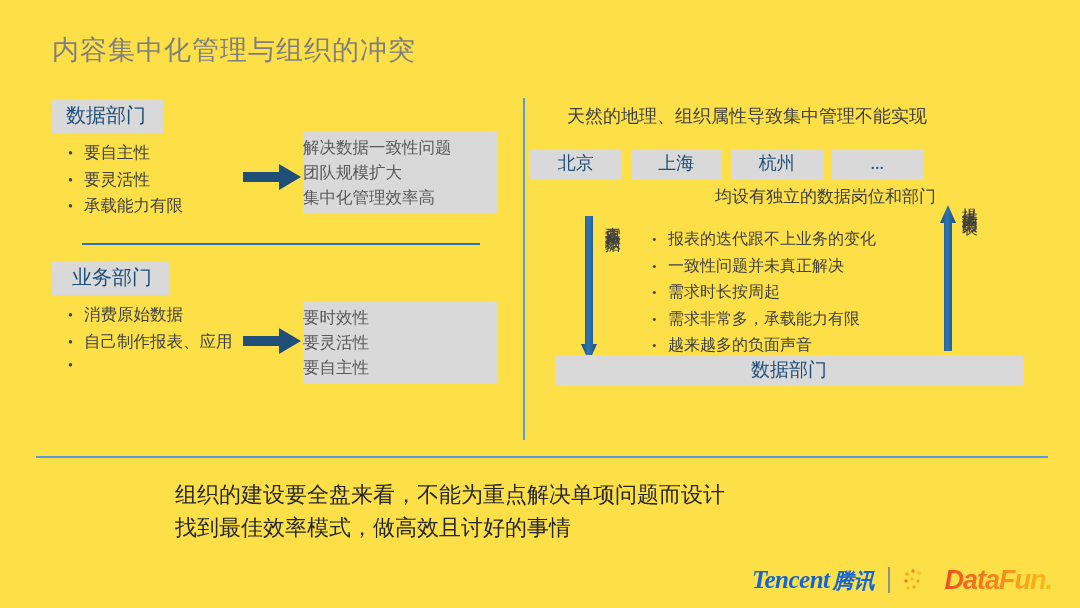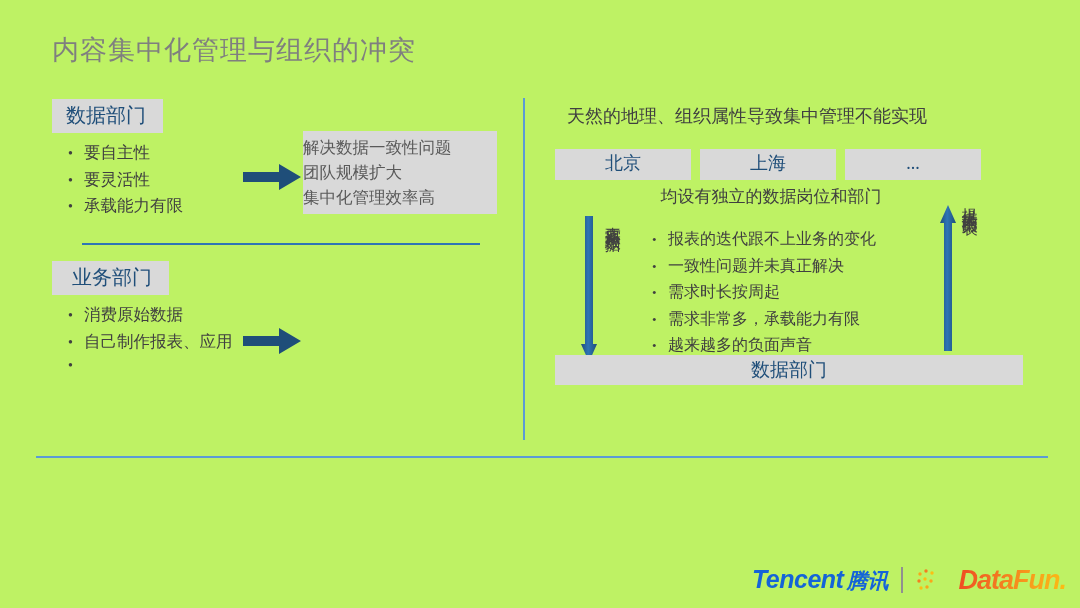--- a/index.html
+++ b/index.html
@@ -8,21 +8,21 @@
     background: #ffffff;
   }
   body {
     font-family: "Liberation Serif", "DejaVu Serif", serif;
     color: #404040;
   }
   #slide {
     position: relative;
     width: 1080px;
     height: 608px;
-    background: #bef264;
+    background: #fde047;
     overflow: hidden;
   }
 
   
   .slide-title {
     position: absolute;
     left: 52px;
     top: 32px;
     font-family: "Liberation Sans", "DejaVu Sans", sans-serif;
     font-size: 27px;
@@ -123,41 +123,41 @@
     position: absolute;
     left: 567px;
     top: 104px;
     font-size: 18px;
     color: #404040;
     white-space: nowrap;
     font-family: Liberation Serif, serif;
   }
   .city-row {
     position: absolute;
-    left: 555px;
+    left: 530px;
     top: 149px;
-    width: 426px;
+    width: 393px;
     display: flex;
     gap: 9px;
   }
   .city-chip {
     flex: 1 1 0;
     background: #d9d9d9;
     color: #1f4e79;
     font-size: 18px;
     text-align: center;
     padding: 4px 0 6px 0;
     line-height: 1.15;
   }
   .mid-caption {
     position: absolute;
     left: 606px;
     top: 185px;
     width: 330px;
-    text-align: center;
+    text-align: right;
     font-size: 17px;
     color: #404040;
     white-space: nowrap;
   }
 
   
   .varrow {
     position: absolute;
     width: 16px;
     height: 146px;
@@ -226,21 +226,21 @@
   .footer {
     position: absolute;
     left: 752px;
     top: 563px;
     display: flex;
     align-items: center;
     gap: 13px;
     height: 34px;
   }
   .tencent-logo {
-    font-family: Liberation Sans, sans-serif;
+    font-family: Liberation Serif, serif;
     font-size: 25px;
     font-weight: bold;
     font-style: italic;
     color: #1464d8;
     letter-spacing: -0.5px;
     white-space: nowrap;
   }
   .tencent-logo .cn {
     font-size: 21px;
     letter-spacing: 0;
@@ -320,26 +320,32 @@
     </div>
     <div class="bullet-row">
       <span class="dot">•</span>
     </div>
   </div>
 
   <svg class="arrow-right" id="arrow-bot" viewBox="0 0 58 26">
     <polygon points="0,8 36,8 36,0 58,13 36,26 36,18 0,18" fill="#1f4e79"></polygon>
   </svg>
 
+  <div class="result-box" id="result-bot">
+    <div>要时效性</div>
+    <div>要灵活性</div>
+    <div>要自主性</div>
+  </div>
 
   <div class="right-heading">天然的地理、组织属性导致集中管理不能实现</div>
 
   <div class="city-row">
     <div class="city-chip">北京</div>
     <div class="city-chip">上海</div>
+    <div class="city-chip">杭州</div>
     <div class="city-chip">...</div>
   </div>
 
   <div class="mid-caption">均设有独立的数据岗位和部门</div>
 
   <svg class="varrow" id="varrow-down" viewBox="0 0 16 146">
     <defs>
       <linearGradient id="gdown" x1="0" y1="0" x2="1" y2="0">
         <stop offset="0%" stop-color="#1f4e79"></stop>
         <stop offset="45%" stop-color="#2e75b6"></stop>
@@ -380,20 +386,24 @@
       <span>需求非常多，承载能力有限</span>
     </div>
     <div class="bullet-row">
       <span class="dot">•</span>
       <span>越来越多的负面声音</span>
     </div>
   </div>
 
   <div class="dept-bar">数据部门</div>
 
+  <div class="conclusion">
+    <div>组织的建设要全盘来看，不能为重点解决单项问题而设计</div>
+    <div>找到最佳效率模式，做高效且讨好的事情</div>
+  </div>
 
   <div class="footer">
     <div class="tencent-logo">
       <span>Tencent</span><span class="cn">腾讯</span>
     </div>
     <div class="logo-sep"></div>
     <div class="datafun-logo">
       <svg width="22" height="26" viewBox="0 0 22 26">
         <circle cx="4" cy="7" r="1.7" fill="#f9a61a"></circle>
         <circle cx="10" cy="4" r="1.7" fill="#f47c20"></circle>

